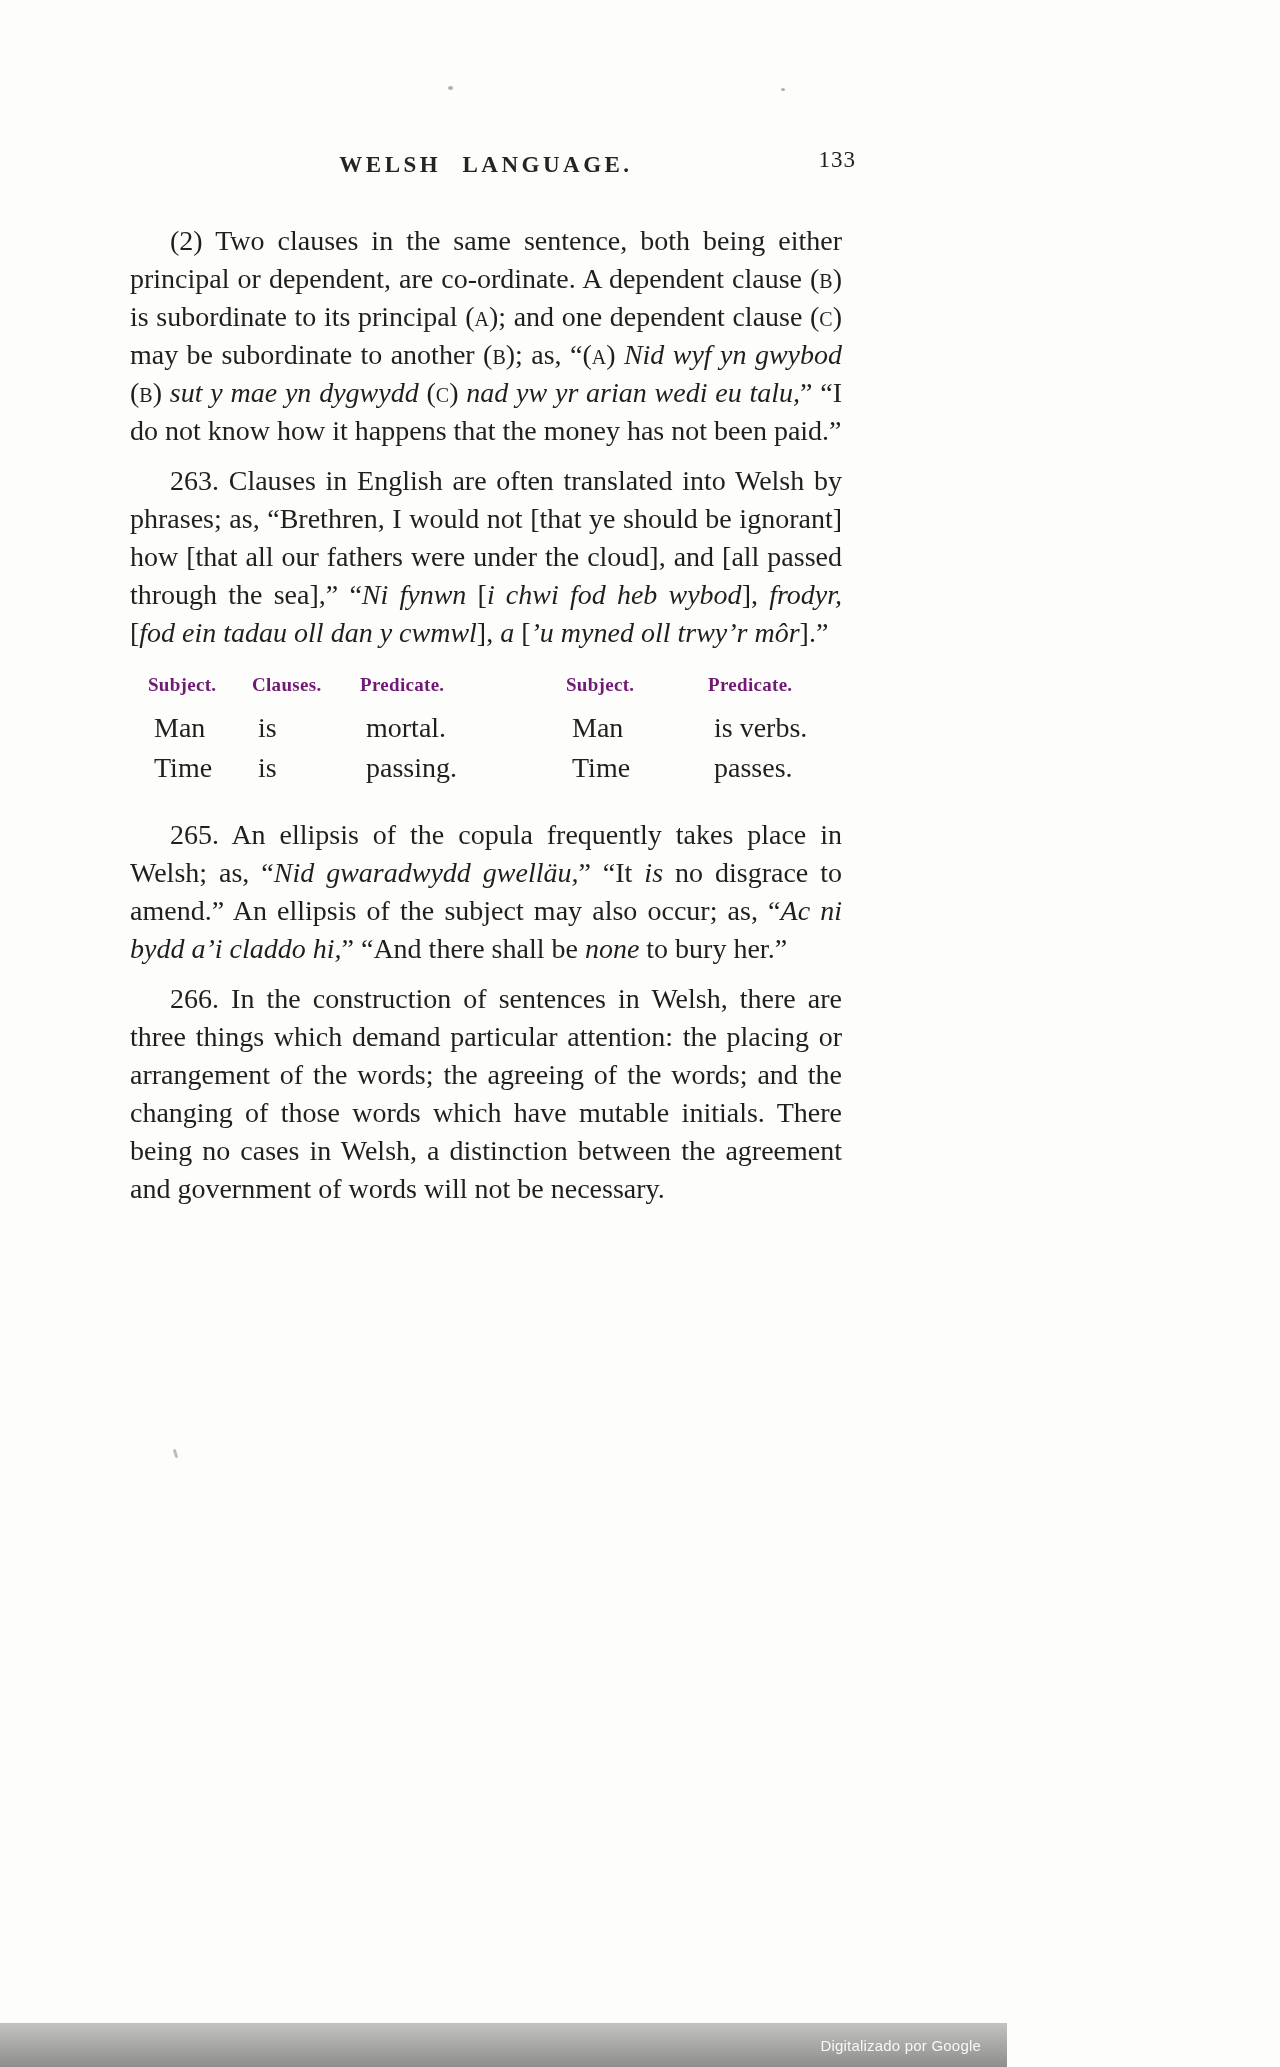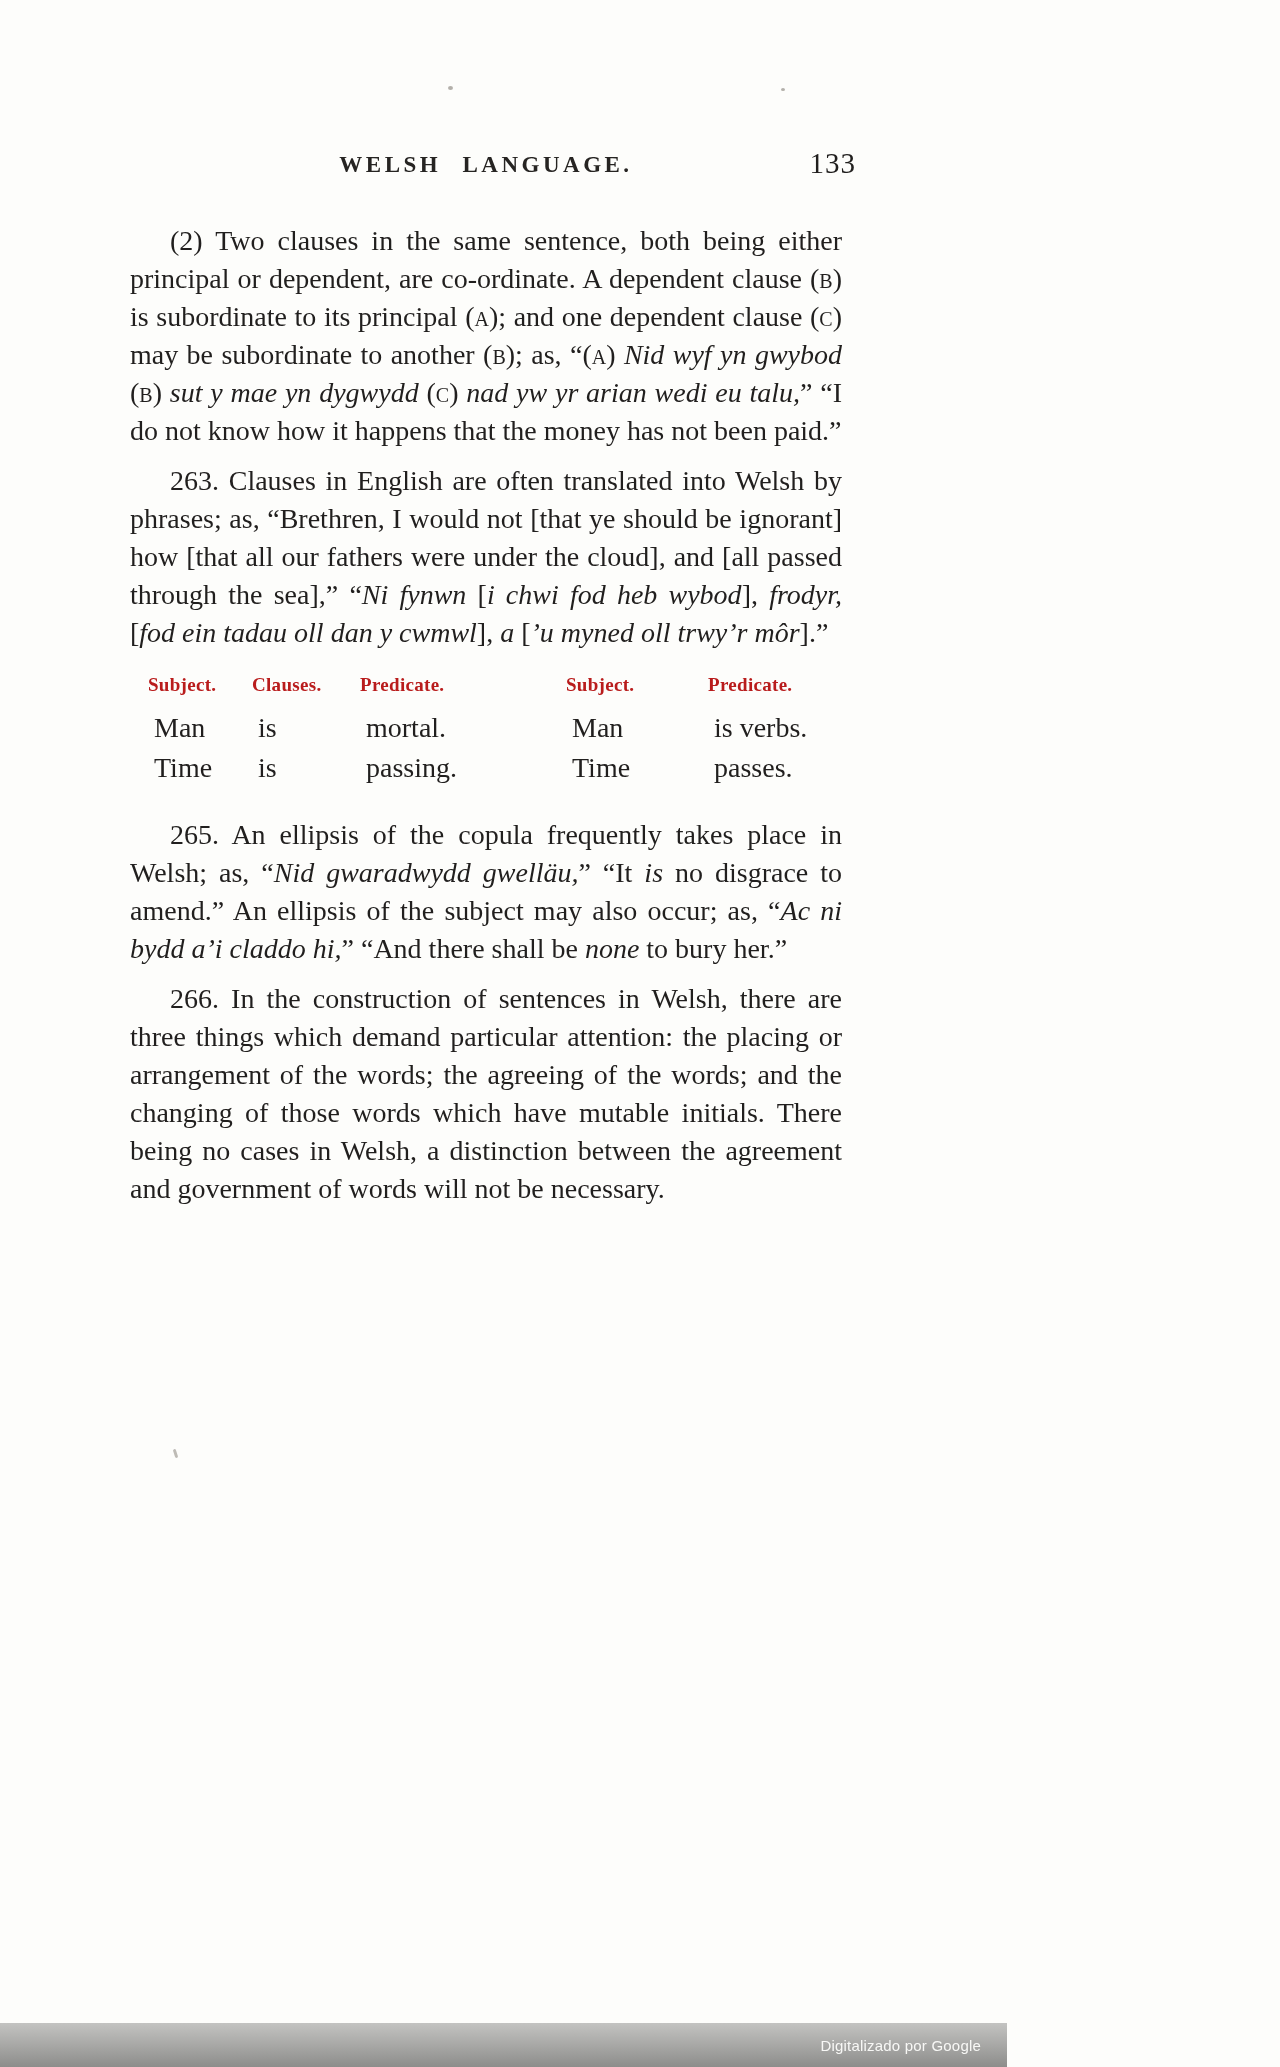--- a/index.html
+++ b/index.html
@@ -24,21 +24,21 @@
     font-size: 23px;
     font-weight: bold;
     letter-spacing: 3.5px;
     word-spacing: 12px;
     color: #262422;
   }
   .page-number {
     position: absolute;
     right: -2px;
     top: -5px;
-    font-size: 29px;
+    font-size: 23px;
     letter-spacing: 1px;
   }
   .para {
     margin: 12px;
     text-indent: 40px;
     text-align: justify;
     font-size: 28px;
     line-height: 38px;
   }
   .it { font-style: italic; }
@@ -59,21 +59,21 @@
     display: grid;
     grid-template-columns: 142px 190px;
     padding-left: 54px;
     align-content: start;
   }
   .th {
     font-size: 19px;
     font-weight: bold;
     letter-spacing: 0.3px;
     padding-bottom: 12px;
-    color: #b91c1c;
+    color: #701a75;
   }
   .td { line-height: 40px; padding-left: 6px; }
   .vrule { width: 2px; background: #34312e; }
   .watermark-bar {
     position: absolute;
     left: 0; right: 12px; bottom: 0;
     height: 44px;
     background: linear-gradient(to bottom, #c3c3c1, #8d8d8b);
     display: flex;
     align-items: center;

